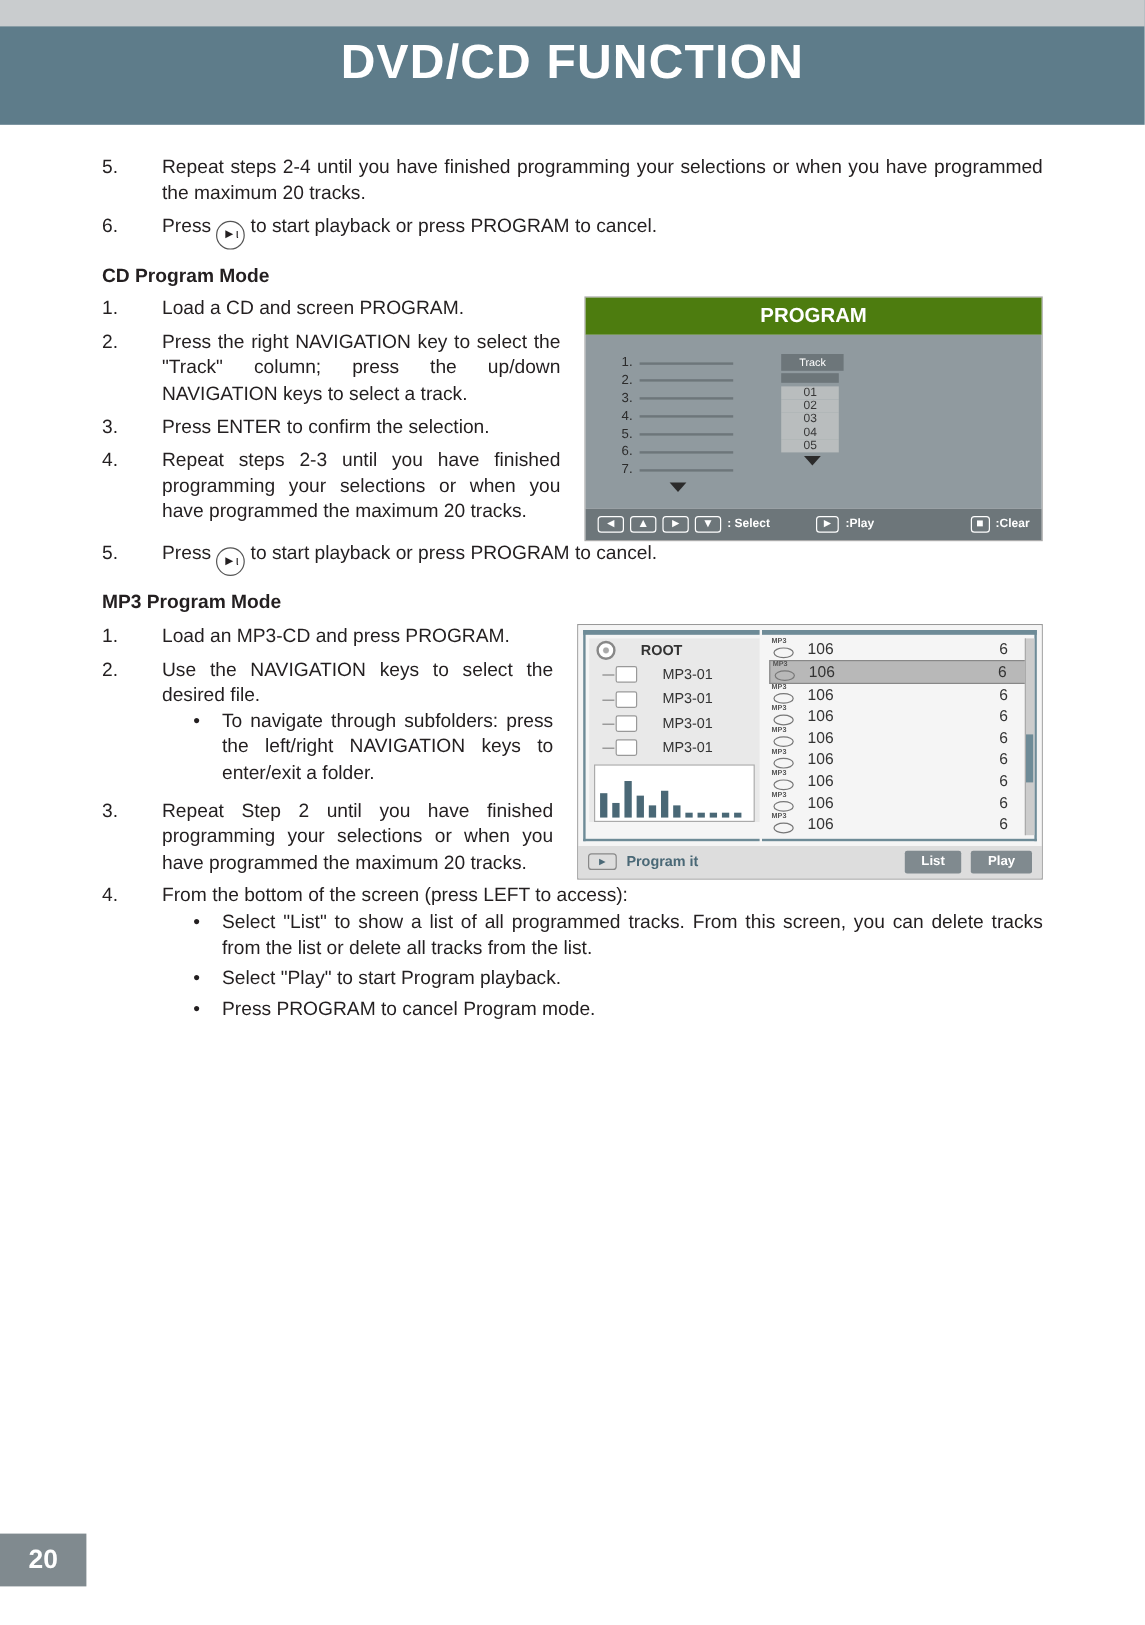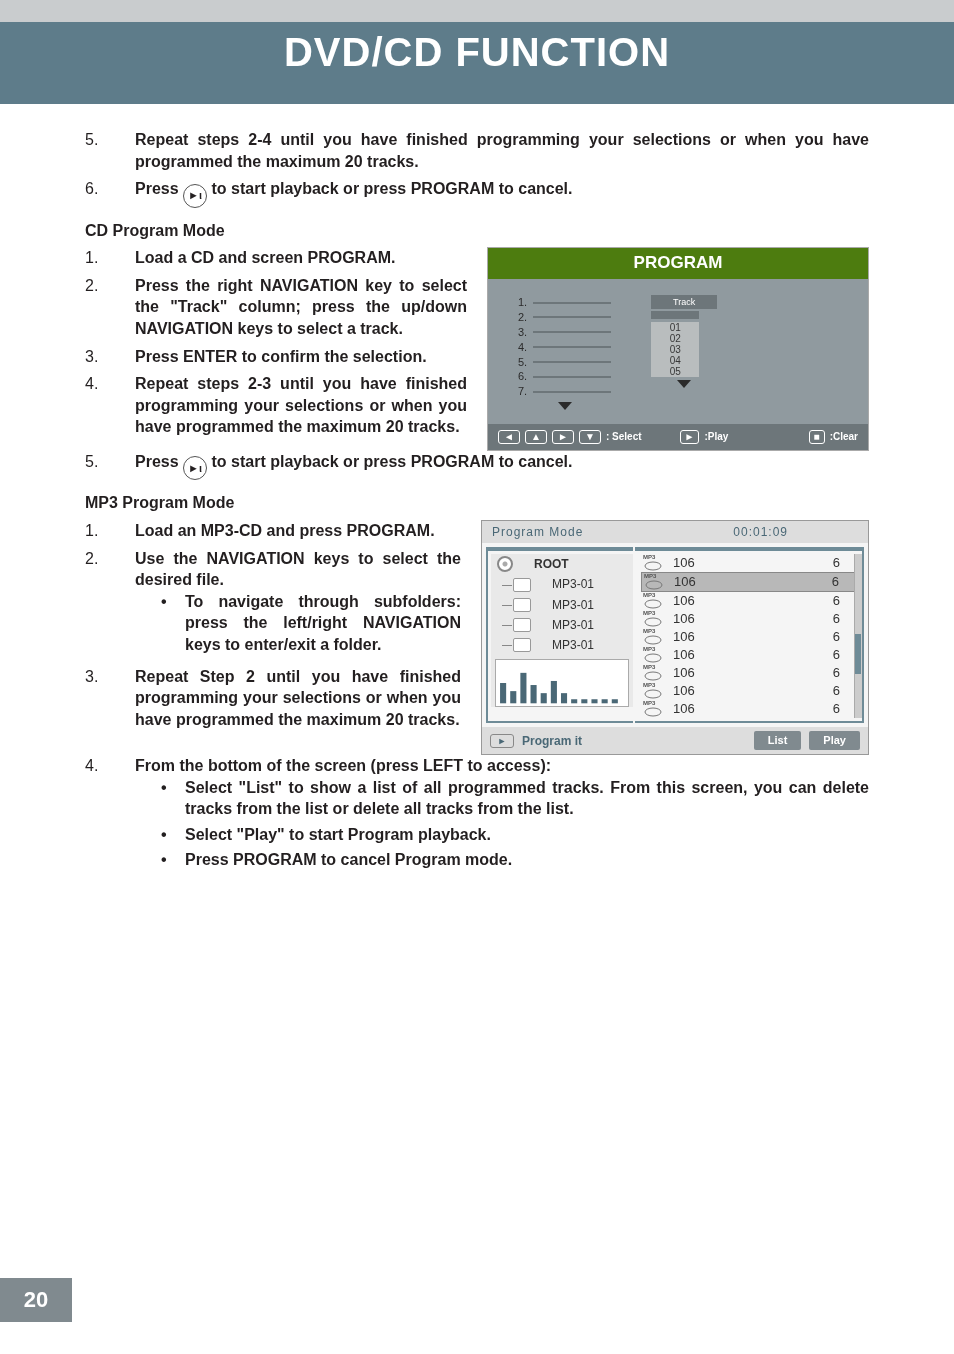--- a/index.html
+++ b/index.html
@@ -35,21 +35,21 @@
       letter-spacing: 1px;
       font-family: "Arial Black", Arial, sans-serif;
     }
     .content {
       padding: 25px 85px 0 85px;
       font-size: 16px;
       line-height: 1.35;
     }
     .ol-item { display: flex; margin-bottom: 6px; }
     .ol-num { width: 50px; flex-shrink: 0; }
-    .ol-body { flex: 1; text-align: justify; font-weight: bold; }
+    .ol-body { flex: 1; text-align: justify; }
     .h3 { font-weight: bold; margin: 12px 0 6px 0; }
     .cols { display: flex; gap: 20px; align-items: flex-start; }
     .col-text { flex: 1; }
     .inline-icon {
       display: inline-flex;
       align-items: center;
       justify-content: center;
       width: 24px;
       height: 24px;
       border: 1.5px solid #555;
@@ -82,21 +82,21 @@
     .pp-cols { display: flex; gap: 40px; }
     .pp-leftcol { }
     .pp-row { display: flex; align-items: center; gap: 6px; margin-bottom: 0px; color: #2b2b2b; }
     .pp-line { width: 78px; height: 2px; background: #6d767a; }
     .pp-rightcol { }
     .pp-track-head {
       background: #6d767a;
       color: #fff;
       text-align: center;
       padding: 1px 1px;
-      width: 66px;
+      width: 52px;
       font-size: 9px;
       margin-bottom: 2px;
     }
     .pp-track-box {
       background: #6d767a;
       width: 48px;
       height: 8px;
       margin-bottom: 3px;
     }
     .pp-track-item {
@@ -437,26 +437,20 @@
           </ul>
         </div>
       </div>
       <div class="ol-item">
           <div class="ol-num">3.</div>
           <div class="ol-body">Repeat Step 2 until you have finished programming your selections or when you have programmed the maximum 20 tracks.</div>
         </div>
     </div>
 
     <div class="mp3-panel">
-      <div class="mp3-head">
-        <span>Program Mode</span>
-        <span style="flex:1"></span>
-        <span>00:01:09</span>
-        <span style="width:70px"></span>
-      </div>
       <div class="mp3-body">
         <div class="mp3-left-outer">
           <div class="mp3-left">
             <div class="mp3-folder">
               <span class="disc-icon"></span>
               <span style="font-weight:bold">ROOT</span>
             </div>
             <div class="mp3-folder sub">
                 <span class="folder-icon tree"></span>
                 <span>MP3-01</span>

